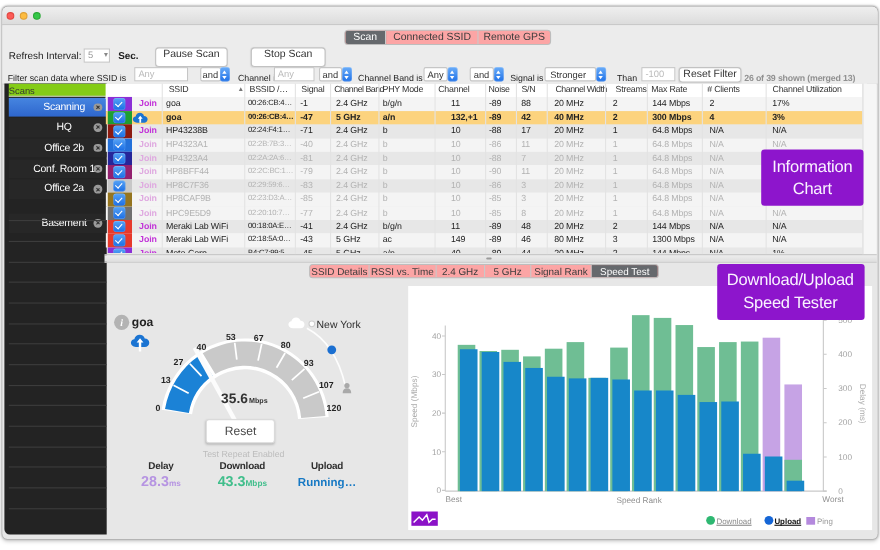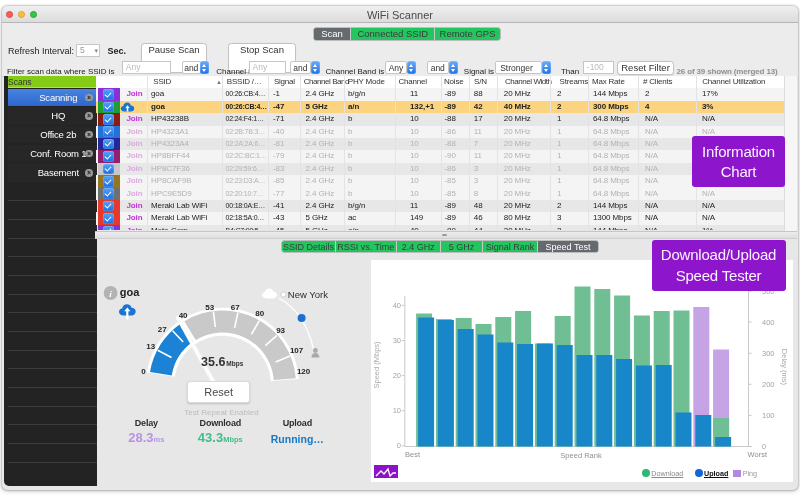--- a/index.html
+++ b/index.html
@@ -3,25 +3,25 @@
 <style>
 *{margin:0;padding:0;box-sizing:border-box}
 html,body{width:800px;height:500px;background:#fff;font-family:"Liberation Sans",sans-serif;overflow:hidden}
 #win{position:absolute;left:2px;top:6px;width:796px;height:484px;background:#e7e7e7;border-radius:5px;box-shadow:0 0 2px rgba(0,0,0,.45),0 1px 4px rgba(0,0,0,.25);overflow:hidden}
 
 #tbar{position:absolute;left:0;top:0;width:796px;height:17px;background:linear-gradient(#efefef,#dcdcdc);border-bottom:1px solid #b6b6b6;border-radius:5px 5px 0 0}
 .tl{position:absolute;top:4.8px;width:6.8px;height:6.8px;border-radius:50%}
 #title{position:absolute;top:2.6px;width:100%;text-align:center;font-size:11px;color:#4a4a4a}
 
 #tool{position:absolute;left:0;top:17px;width:796px;height:53px;background:#ececec}
-.seg{position:absolute;display:flex;height:13.5px;border:1px solid #bdbdbd;border-radius:3.5px;background:#22c55e;overflow:hidden}
+.seg{position:absolute;display:flex;height:13.5px;border:1px solid #bdbdbd;border-radius:3.5px;background:#fca5a5;overflow:hidden}
 .seg div{font-size:9.5px;line-height:12px;color:#3c3c3c;text-align:center;border-right:1px solid #c9c9c9}
 .seg div:last-child{border-right:none}
 .seg .on{background:#66696d;color:#fff}
-.btn{position:absolute;height:30px;background:#fff;border:1px solid #c2c2c2;border-radius:3.5px;font-size:9.5px;line-height:12.5px;text-align:center;color:#333;box-shadow:0 .5px 1px rgba(0,0,0,.08)}
+.btn{position:absolute;height:18px;background:#fff;border:1px solid #c2c2c2;border-radius:3.5px;font-size:9.5px;line-height:12.5px;text-align:center;color:#333;box-shadow:0 .5px 1px rgba(0,0,0,.08)}
 .lbl{position:absolute;font-size:9px;color:#222}
 .flbl{position:absolute;font-size:8px;color:#222;top:60.5px}
 .inp{position:absolute;top:55px;height:13px;background:#fff;border:1px solid #c6c6c6;font-size:8.5px;color:#bbb;line-height:11.5px;padding-left:3px}
 .and{position:absolute;top:55px;height:13px;background:#fff;border:1px solid #c6c6c6;border-radius:2px;font-size:8.5px;color:#333;text-align:center;line-height:12px}
 .stp{position:absolute;top:55px;width:9px;height:13px;background:linear-gradient(#6aacf8,#2072e8);border-radius:2.5px;box-shadow:inset 0 0 0 .5px rgba(255,255,255,.3)}
 .stp:before{content:"";position:absolute;left:2.1px;top:2.5px;border-left:2.4px solid transparent;border-right:2.4px solid transparent;border-bottom:3.2px solid #fff}
 .stp:after{content:"";position:absolute;left:2.1px;bottom:2.5px;border-left:2.4px solid transparent;border-right:2.4px solid transparent;border-top:3.2px solid #fff}
 
 #side{position:absolute;left:2px;top:70px;width:92.5px;height:410px;background:#232323;border-radius:0 0 0 5px;overflow:hidden}
 #scanshdr{position:absolute;left:4px;top:0;width:88.5px;height:12.4px;background:#84cc16;border-bottom:1px solid #c3c3c3;font-size:8.5px;color:#333;text-align:left;line-height:12px}
@@ -65,21 +65,20 @@
 
 .pov{position:absolute;background:#8d15cc;border-radius:3px;color:#faf3ff;text-align:center;font-weight:300}
 </style></head>
 <body>
 <div id="win">
 
 <div id="tbar">
 <div class="tl" style="left:4px;background:#fc5b57;border:.5px solid #e2463f"></div>
 <div class="tl" style="left:16px;background:#fdbc40;border:.5px solid #dfa035"></div>
 <div class="tl" style="left:28.3px;background:#34c748;border:.5px solid #2aa836"></div>
-<div id="title">WiFi Scanner</div>
 </div>
 
 <div id="tool"></div>
 <div class="seg" style="left:310.7px;top:21px;width:188px">
 <div class="on" style="width:37.7px">Scan</div>
       <div style="width:84.2px">Connected SSID</div>
       <div style="width:64.5px">Remote GPS</div>
 </div>
 <div class="lbl" style="left:6px;top:40px">Refresh Interval:</div>
 <div class="inp" style="left:74px;top:38px;width:24px;color:#999">5<span style="position:absolute;right:1px;top:0;color:#888;font-size:7px">▾</span></div>
@@ -108,21 +107,21 @@
 <div class="flbl" style="left:674.5px;top:60.5px;font-weight:bold;color:#909090;font-size:8px;letter-spacing:-.15px">26 of 39 shown (merged 13)</div>
 <div style="position:absolute;left:0;top:69.5px;width:796px;height:.7px;background:#d2d2d2"></div>
 
 <div id="side">
 <div id="scanshdr">Scans</div>
 <div class="srow" style="top:12.5px;background:linear-gradient(#4685e0,#2e66cd)">Scanning<i></i></div>
 <div class="srow" style="top:31.2px">HQ<i></i></div>
 <div class="srow" style="top:49.9px">Office 2b<i></i></div>
 <div class="srow" style="top:68.6px">Conf. Room 1<i></i></div>
 <div class="srow" style="top:87.3px">Office 2a<i></i></div>
-<div class="srow" style="top:88px">Basement<i></i></div>
+<div class="srow" style="top:118px">Basement<i></i></div>
       <div class="sline" style="top:124.4px"></div>
       <div class="sline" style="top:143.1px"></div>
       <div class="sline" style="top:161.7px"></div>
       <div class="sline" style="top:180.3px"></div>
       <div class="sline" style="top:199.0px"></div>
       <div class="sline" style="top:217.7px"></div>
       <div class="sline" style="top:236.3px"></div>
       <div class="sline" style="top:254.9px"></div>
       <div class="sline" style="top:273.6px"></div>
       <div class="sline" style="top:292.2px"></div>

